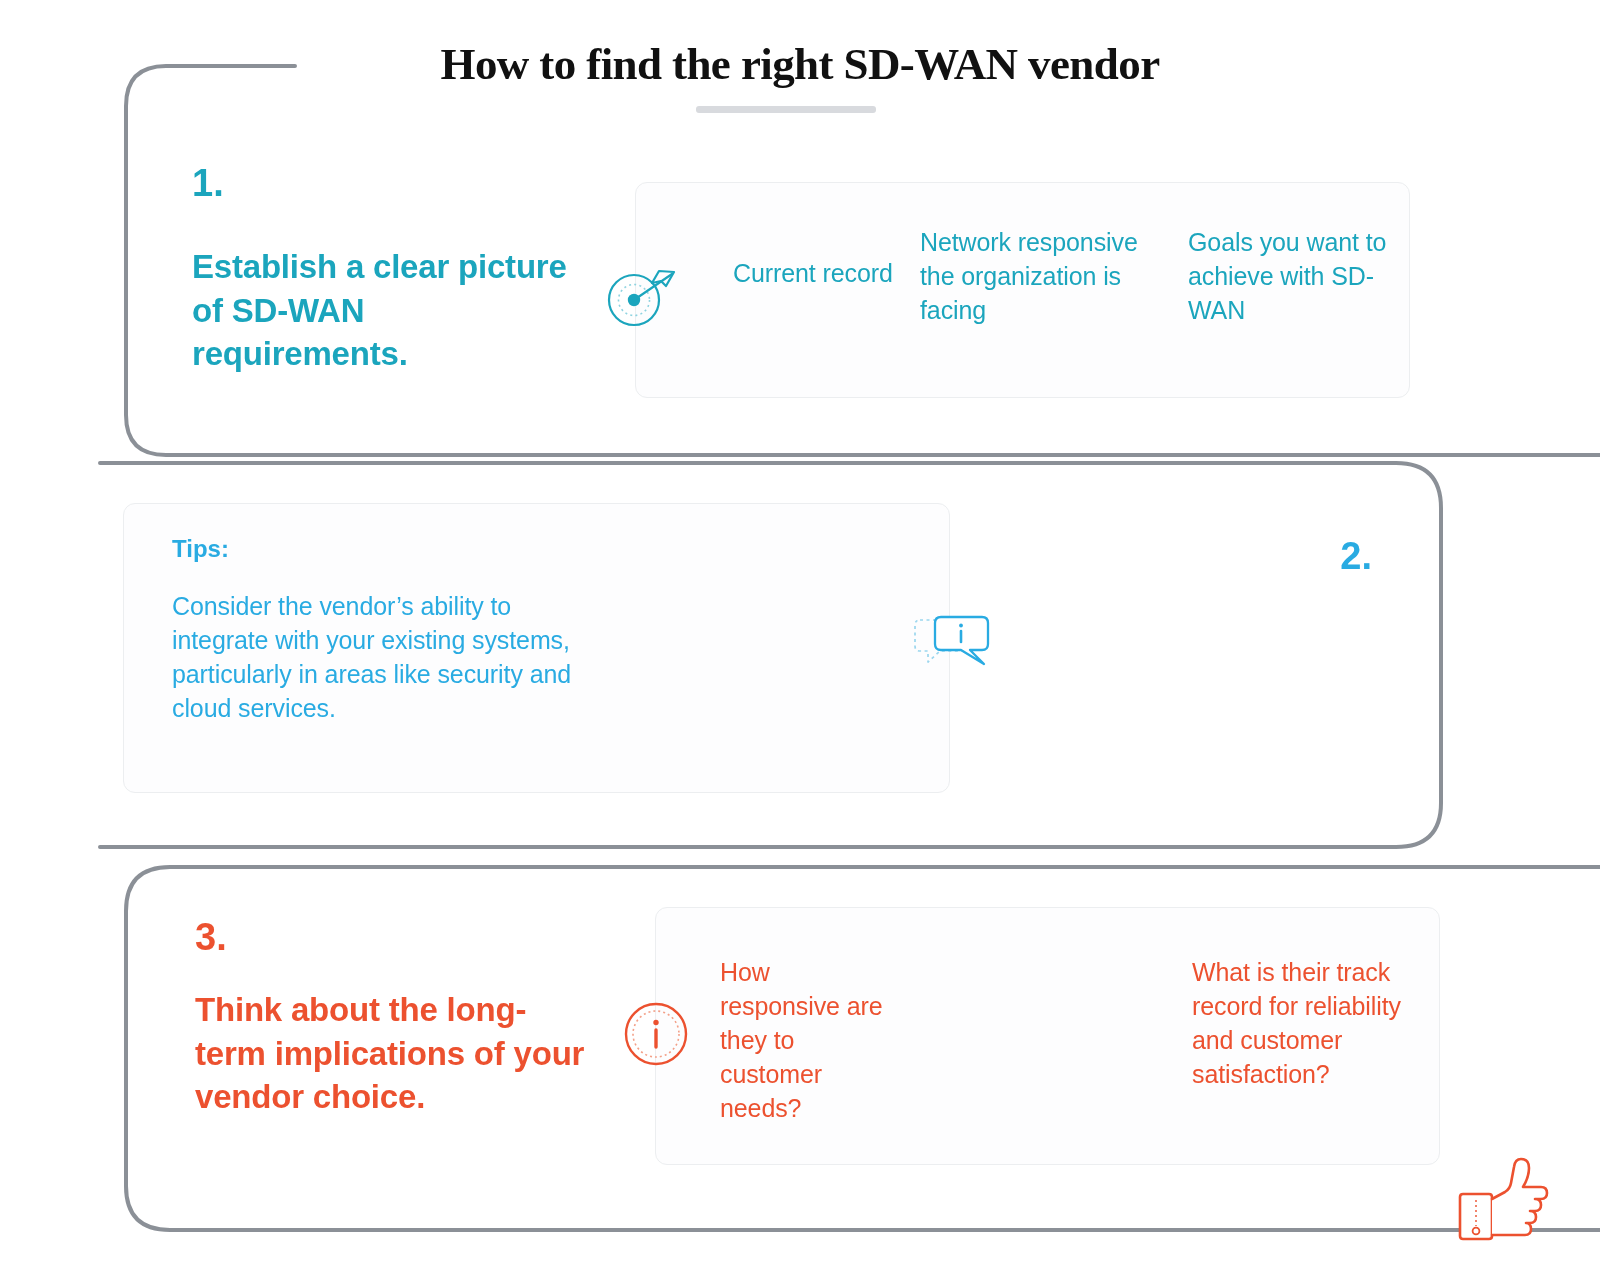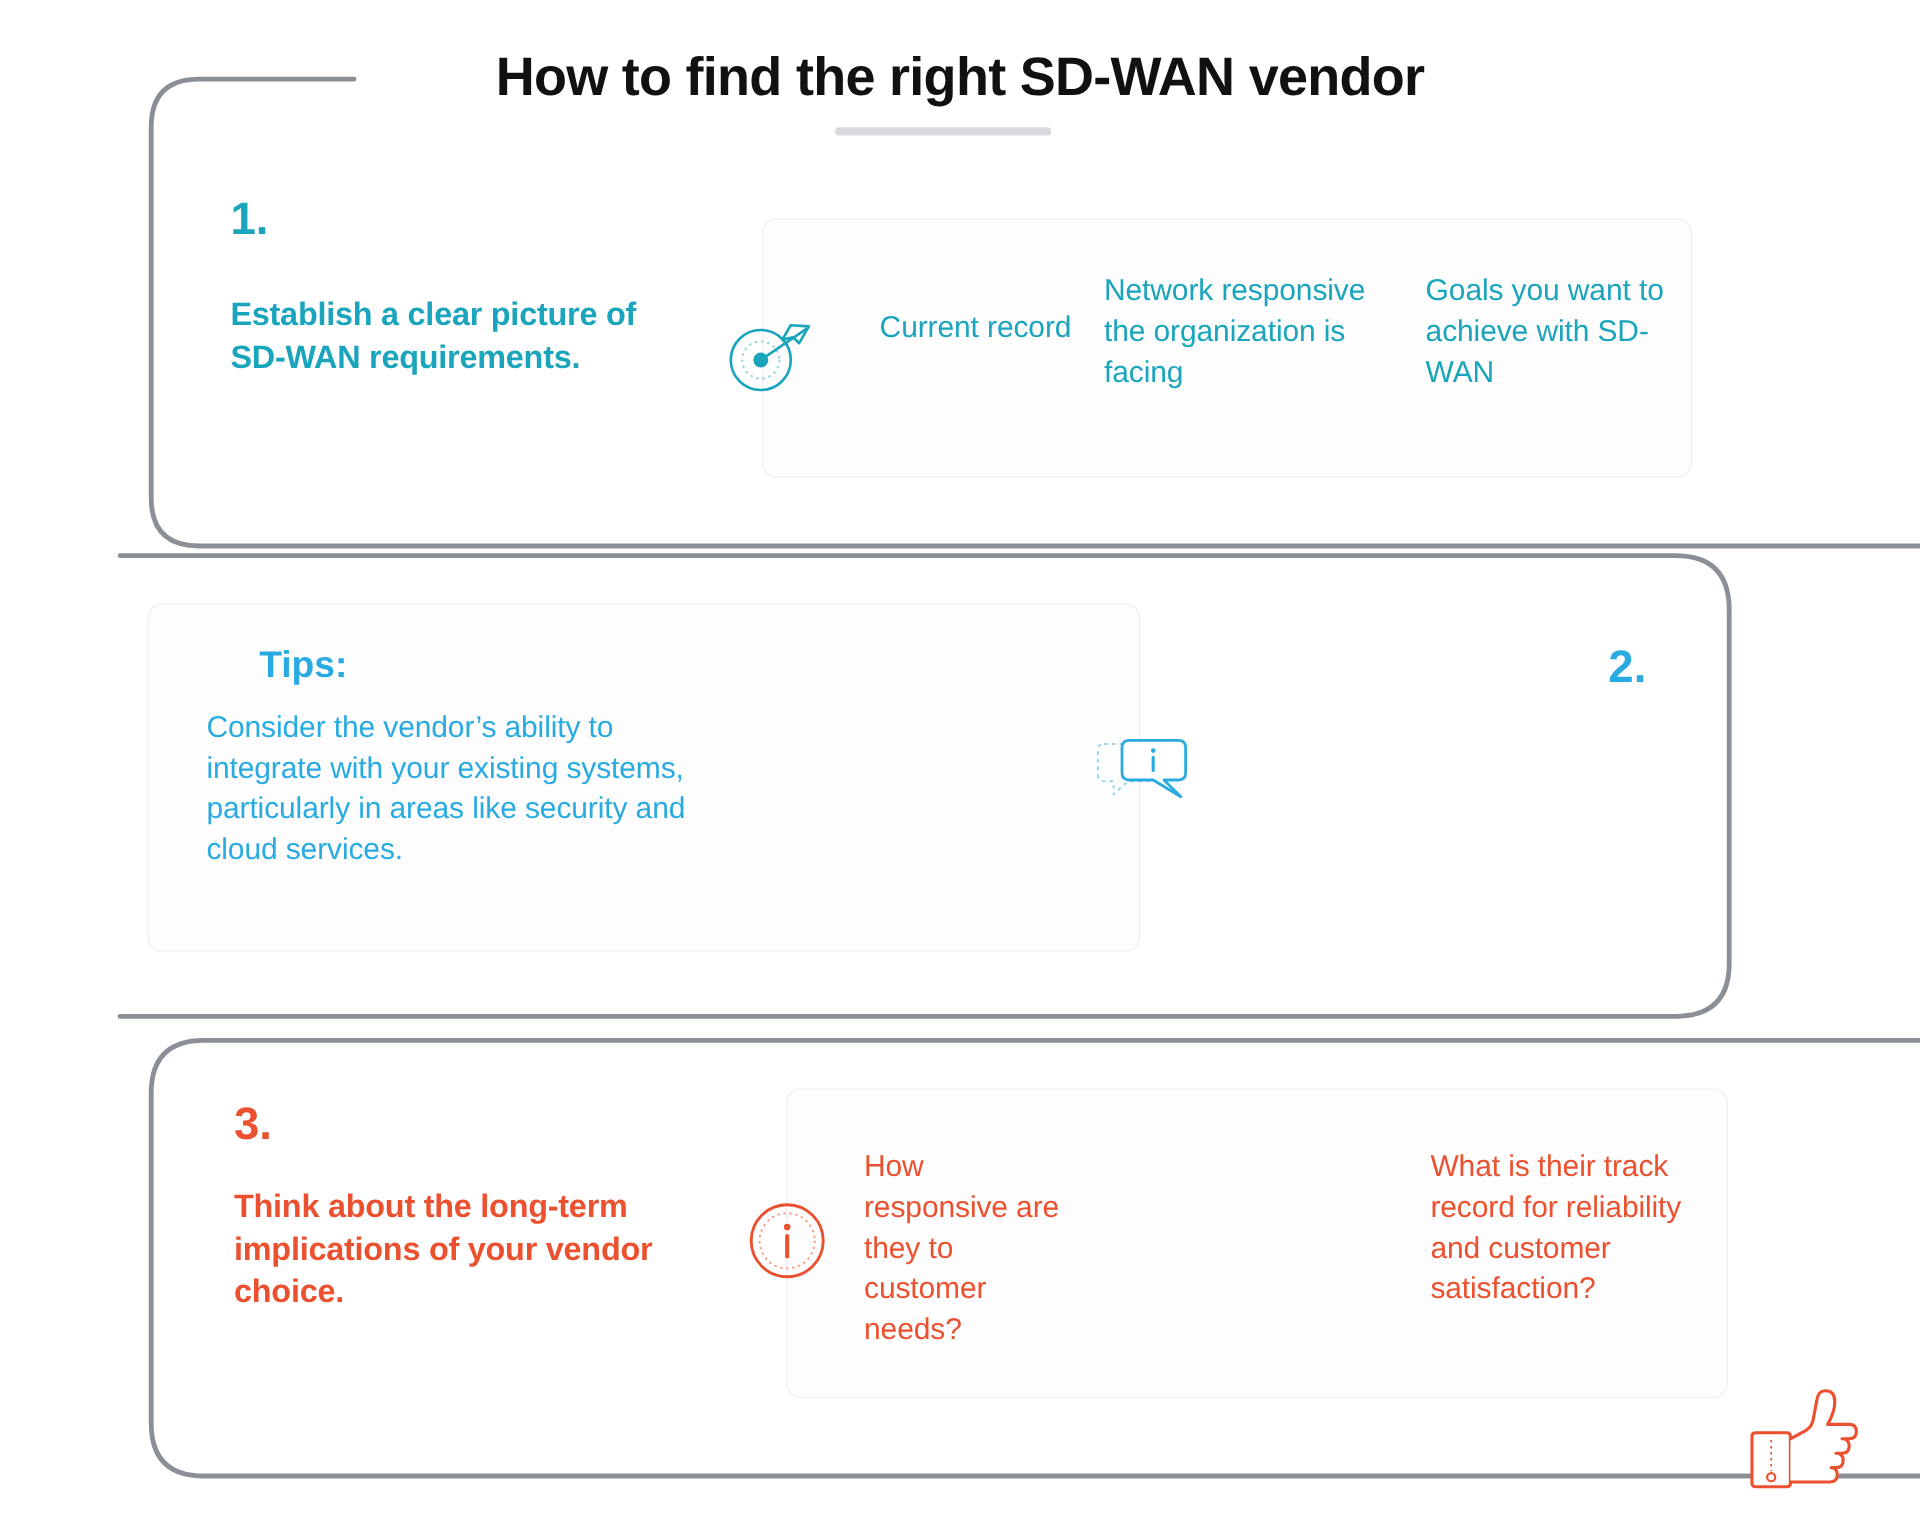--- a/index.html
+++ b/index.html
@@ -23,20 +23,21 @@
     position: absolute;
     left: 0;
     top: 38px;
     width: 1600px;
     text-align: center;
     font-size: 45px;
     font-weight: bold;
     color: #111111;
     letter-spacing: -0.6px;
     white-space: nowrap;
+    font-family: Liberation Serif, serif;
   }
   .title-rule {
     position: absolute;
     left: 696px;
     top: 106px;
     width: 180px;
     height: 7px;
     background: #d8dade;
     border-radius: 3px;
   }
@@ -62,37 +63,36 @@
 
   
   .step-num {
     position: absolute;
     font-size: 38px;
     font-weight: bold;
     line-height: 1;
   }
   .step-head {
     position: absolute;
-    font-size: 27px;
+    font-size: 33px;
     font-weight: bold;
     line-height: 1.32;
     letter-spacing: -0.2px;
   }
   .item {
     position: absolute;
     font-size: 25px;
     line-height: 1.36;
     letter-spacing: -0.1px;
   }
   .tips-label {
     position: absolute;
-    font-size: 31px;
+    font-size: 24px;
     font-weight: bold;
     line-height: 1.2;
-    margin-left: 44px;
   }
 
   
   .c-teal   { color: #1ba5bd; }
   .c-blue   { color: #29abe2; }
   .c-orange { color: #ec512f; }
 
   
   .icon {
     position: absolute;

